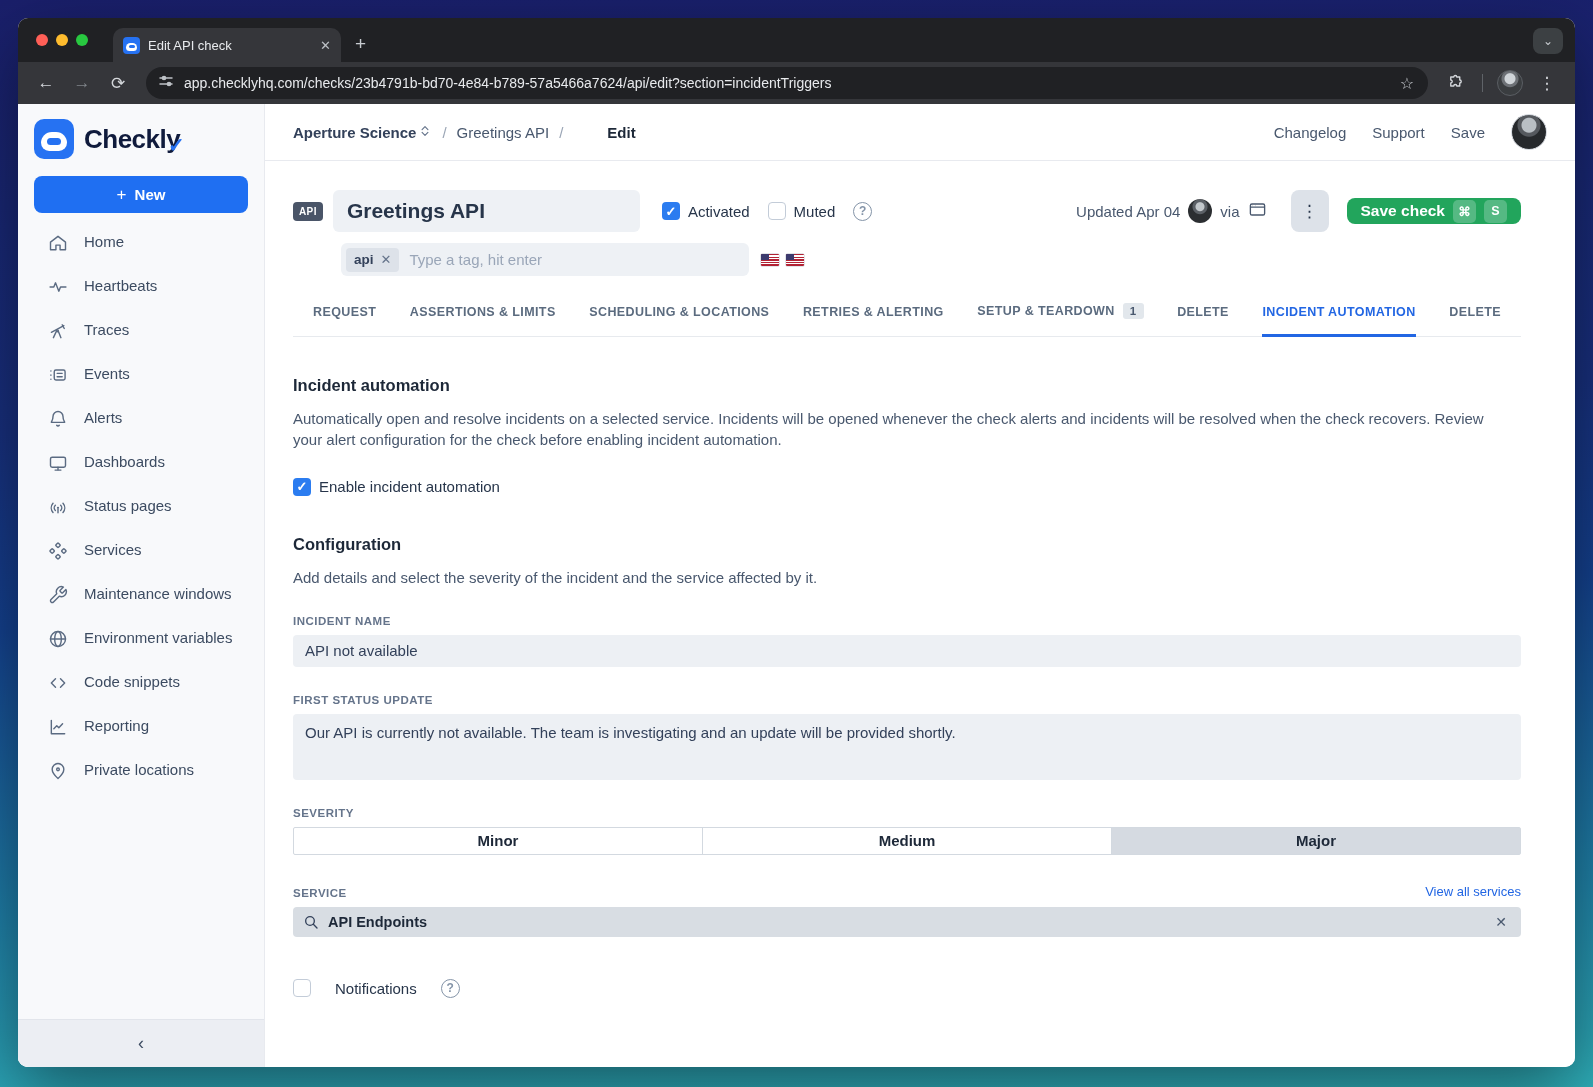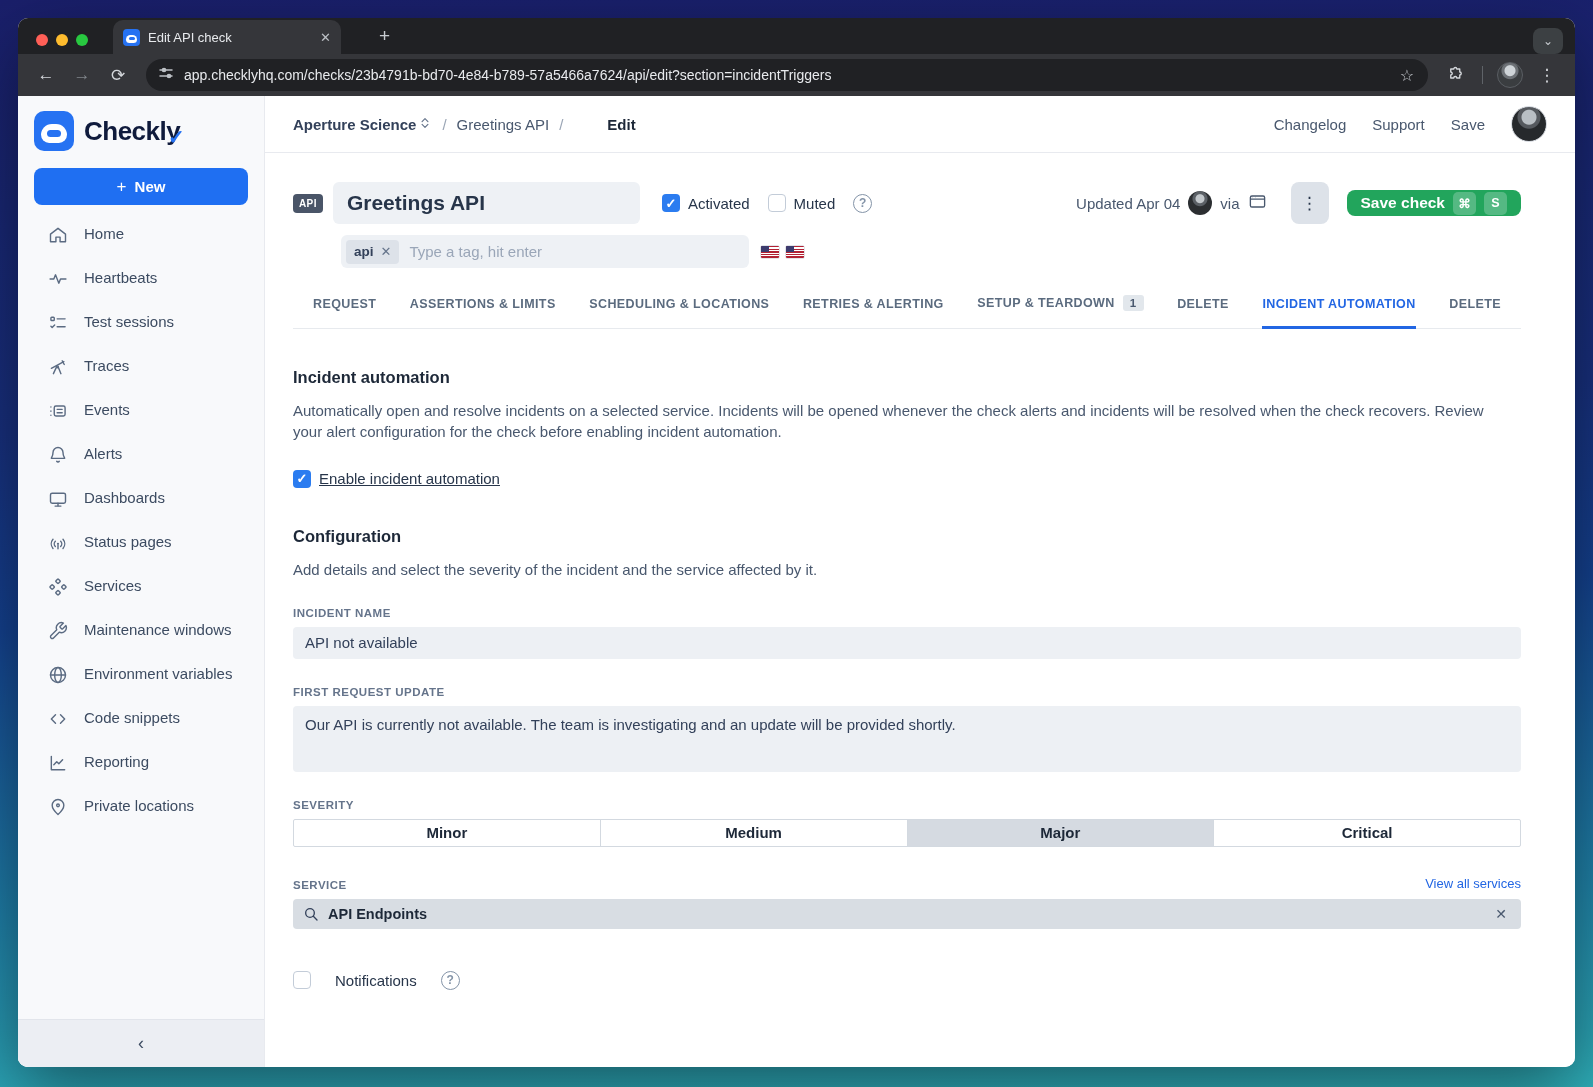--- a/index.html
+++ b/index.html
@@ -8,21 +8,21 @@
     font-family: "Liberation Sans", sans-serif;
     background: linear-gradient(178deg, #1a1f6b 0%, #18307e 38%, #14418f 55%, #1f7fa8 80%, #2fb0ba 100%);
   }
   .window {
     position:absolute; left:18px; top:18px; width:1557px; height:1049px;
     border-radius:10px; overflow:hidden; background:#fff;
     box-shadow: 0 24px 70px rgba(0,0,0,.45);
     display:flex; flex-direction:column;
   }
   
-  .tabstrip { height:36px; background:#202124; display:flex; align-items:flex-end; flex:0 0 auto; position:relative;gap:24px; }
+  .tabstrip { height:44px; background:#202124; display:flex; align-items:flex-end; flex:0 0 auto; position:relative; }
   .traffic { position:absolute; left:18px; top:16px; display:flex; gap:8px; }
   .dot { width:12px; height:12px; border-radius:50%; }
   .dot.red{ background:#ff5f57; } .dot.yellow{ background:#febc2e; } .dot.green{ background:#28c840; }
   .tab {
     margin-left:95px; width:228px; height:34px; background:#35363a;
     border-radius:10px 10px 0 0; display:flex; align-items:center; gap:8px; padding:0 10px; color:#e8eaed;
   }
   .tab-title { font-size:13px; flex:1; white-space:nowrap; overflow:hidden; }
   .tab-close { color:#bdc1c6; font-size:13px; cursor:default; }
   .favicon { width:17px; height:17px; border-radius:4px; background:#2672f2; position:relative; flex:0 0 auto;}
@@ -100,21 +100,21 @@
   .flag::before { content:""; position:absolute; left:0; top:0; width:8px; height:6px; background:#3c3b6e; }
   
   .tabs { margin-top:27px; display:flex; justify-content:space-between; align-items:flex-end; border-bottom:1px solid #e7eaee; padding:0 20px;}
   .ctab { font-size:12.5px; font-weight:700; letter-spacing:.4px; color:#5b6b7f; padding-bottom:15px; cursor:pointer; display:flex; align-items:center; gap:8px; border-bottom:3px solid transparent; margin-bottom:-1px;}
   .ctab.active { color:#2266e3; border-bottom-color:#2266e3; }
   .tab-badge { background:#e2e7ec; color:#49586e; border-radius:3px; font-size:11.5px; font-weight:700; padding:2px 7px;}
   
   .sec-title { margin-top:39px; font-size:16.5px; font-weight:700; color:#1d2838;}
   .sec-desc { margin-top:13px; font-size:15px; color:#49586e; line-height:1.42; max-width:1220px;}
   .enable-row { margin-top:27px; display:flex; align-items:center; }
-  .enable-row .cb-label{ margin-right:4px;text-decoration:underline; }
+  .enable-row .cb-label{ margin-right:4px; }
   .field-label { margin-top:27px; font-size:11.5px; font-weight:700; letter-spacing:.5px; color:#65748b;}
   .field-input { margin-top:8px; height:32px; background:#edf0f4; border-radius:4px; display:flex; align-items:center; padding:0 12px; font-size:15px; color:#33415a;}
   .field-textarea { margin-top:8px; height:66px; background:#edf0f4; border-radius:4px; padding:10px 12px; font-size:15px; color:#33415a;}
   .seg-group { margin-top:8px; display:flex; border:1px solid #d3d9e0; border-radius:2px; background:#fff; height:28px;}
   .seg { flex:1; display:flex; align-items:center; justify-content:center; font-size:15px; font-weight:700; color:#1d2838; border-left:1px solid #d3d9e0; cursor:pointer;}
   .seg:first-child { border-left:none; }
   .seg.selected { background:#d5dae1; }
   .service-label-row { margin-top:29px; display:flex; align-items:flex-end; justify-content:space-between;}
   .view-all { font-size:13px; color:#2266e3; cursor:pointer;}
   .service-input { margin-top:8px; height:30px; background:#d8dde3; border-radius:4px; display:flex; align-items:center; gap:9px; padding:0 10px;}
@@ -186,29 +186,20 @@
           <svg viewBox="0 0 24 24">
               <path d="M3 11 L12 4 L21 11 V20 H14.5 V14.5 H9.5 V20 H3 Z"></path>
             </svg>
           <span>Home</span>
         </div>
         <div class="nav-item">
           <svg viewBox="0 0 24 24">
               <path d="M2.5 12 h4.5 l2-5 4 10 2-5 h6.5"></path>
             </svg>
           <span>Heartbeats</span>
-        </div>
-        <div class="nav-item">
-          <svg viewBox="0 0 24 24">
-              <rect x="3.5" y="5" width="4" height="4" rx="1"></rect>
-              <line x1="11" y1="7" x2="20.5" y2="7"></line>
-              <path d="M3.5 16 l1.5 1.5 3-3"></path>
-              <line x1="11" y1="16.5" x2="20.5" y2="16.5"></line>
-            </svg>
-          <span>Test sessions</span>
         </div>
         <div class="nav-item">
           <svg viewBox="0 0 24 24">
               <path d="M4 13.5 L19 5.5"></path>
               <path d="M17 4.5 l2.5 4.5"></path>
               <path d="M10 12.5 L6.5 20"></path>
               <path d="M12.5 12.5 L15.5 20"></path>
               <circle cx="11.3" cy="11.8" r="1.1"></circle>
             </svg>
           <span>Traces</span>
@@ -408,29 +399,28 @@
           <div class="cb checked"></div>
           <span class="cb-label">Enable incident automation</span>
         </div>
 
         <div class="sec-title">Configuration</div>
         <div class="sec-desc">Add details and select the severity of the incident and the service affected by it.</div>
 
         <div class="field-label">INCIDENT NAME</div>
         <div class="field-input">API not available</div>
 
-        <div class="field-label">FIRST REQUEST UPDATE</div>
+        <div class="field-label">FIRST STATUS UPDATE</div>
         <div class="field-textarea">Our API is currently not available. The team is investigating and an update will be provided shortly.</div>
 
         <div class="field-label">SEVERITY</div>
         <div class="seg-group">
           <div class="seg">Minor</div>
           <div class="seg">Medium</div>
           <div class="seg selected">Major</div>
-          <div class="seg">Critical</div>
         </div>
 
         <div class="service-label-row">
           <div class="field-label" style="margin-top:0">SERVICE</div>
           <span class="view-all">View all services</span>
         </div>
         <div class="service-input">
           <svg viewBox="0 0 24 24">
               <circle cx="10.5" cy="10.5" r="6.5"></circle>
               <line x1="15.5" y1="15.5" x2="21" y2="21"></line>

